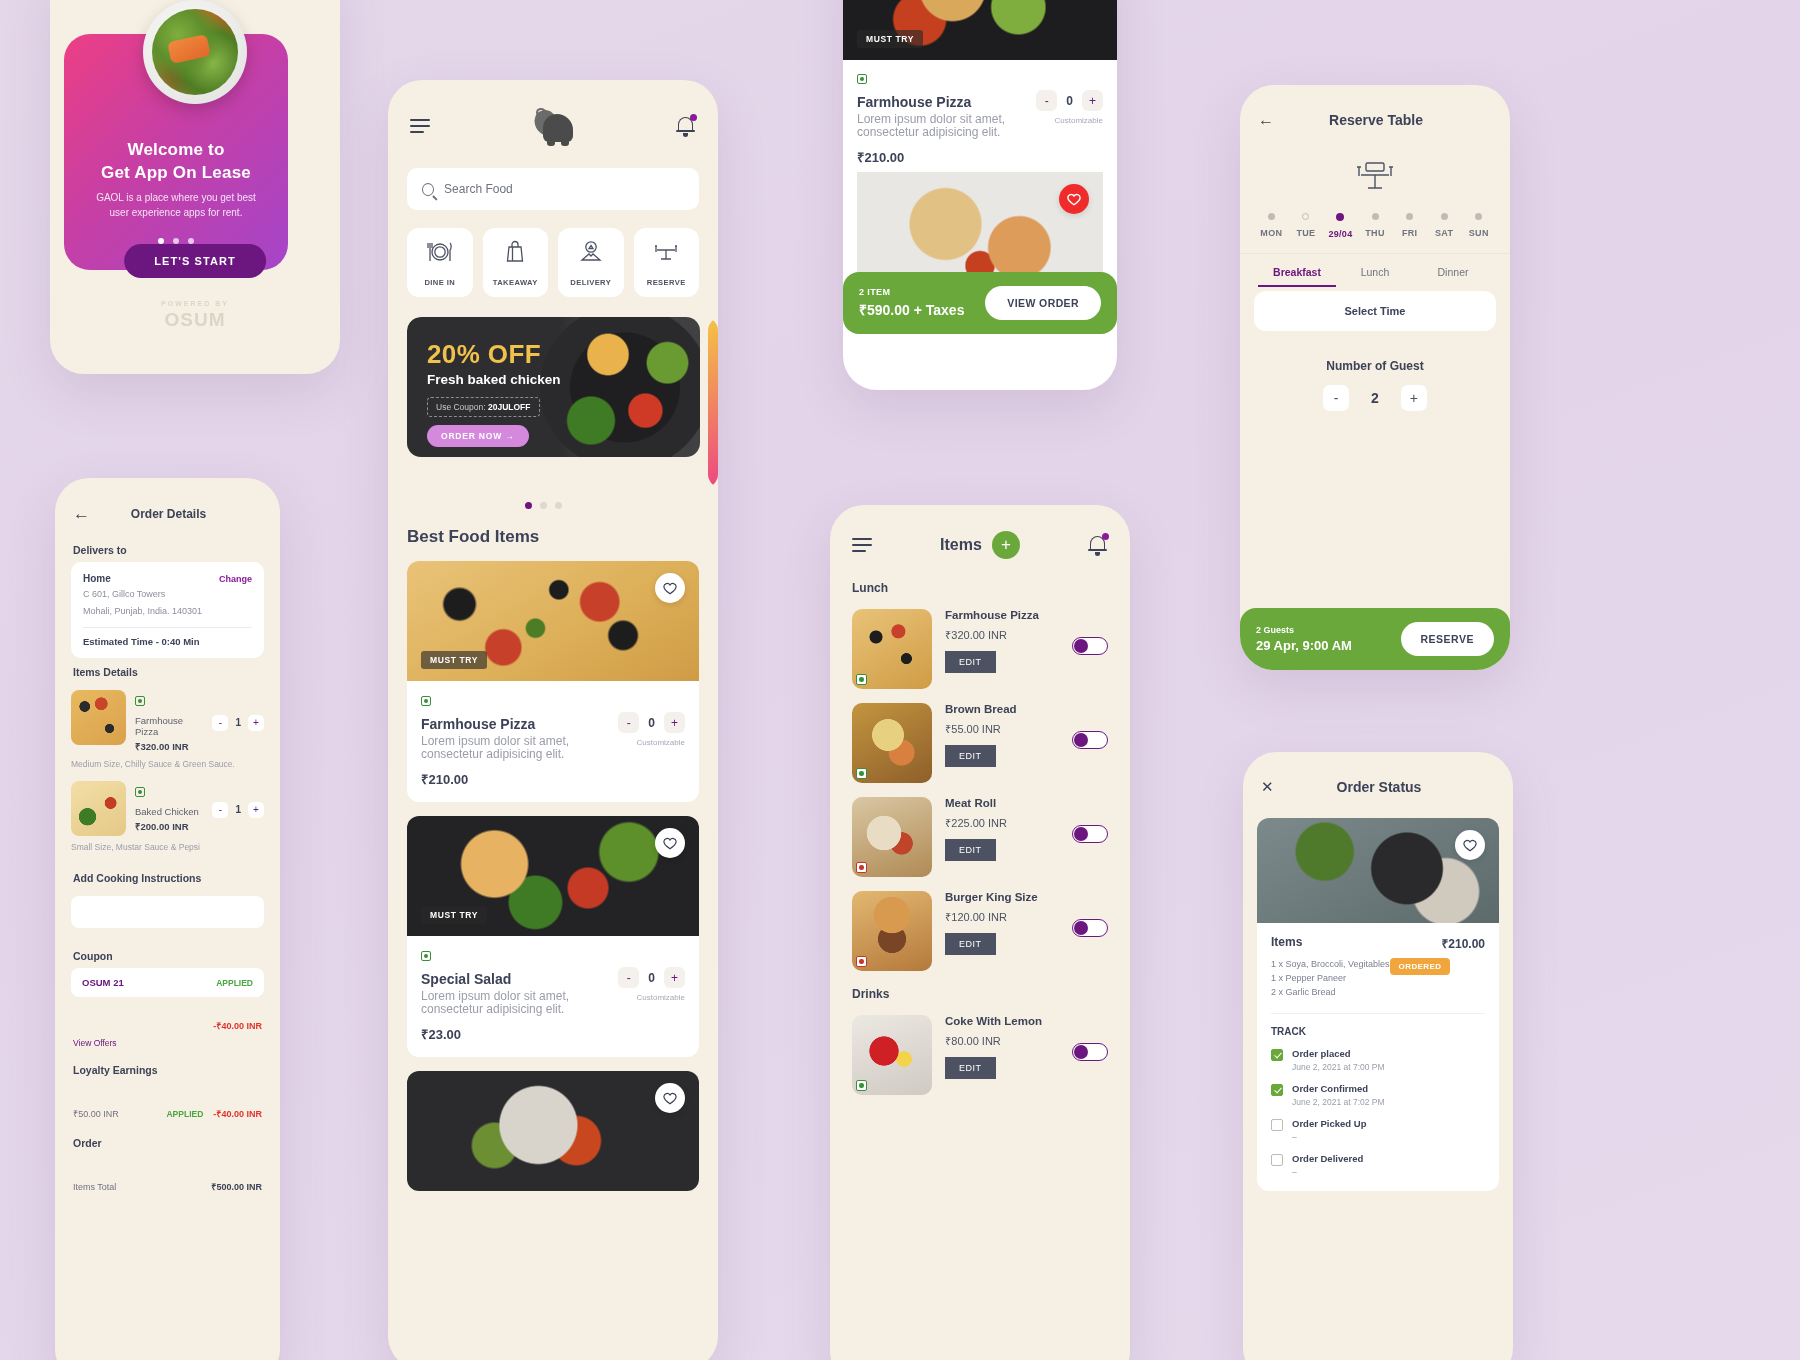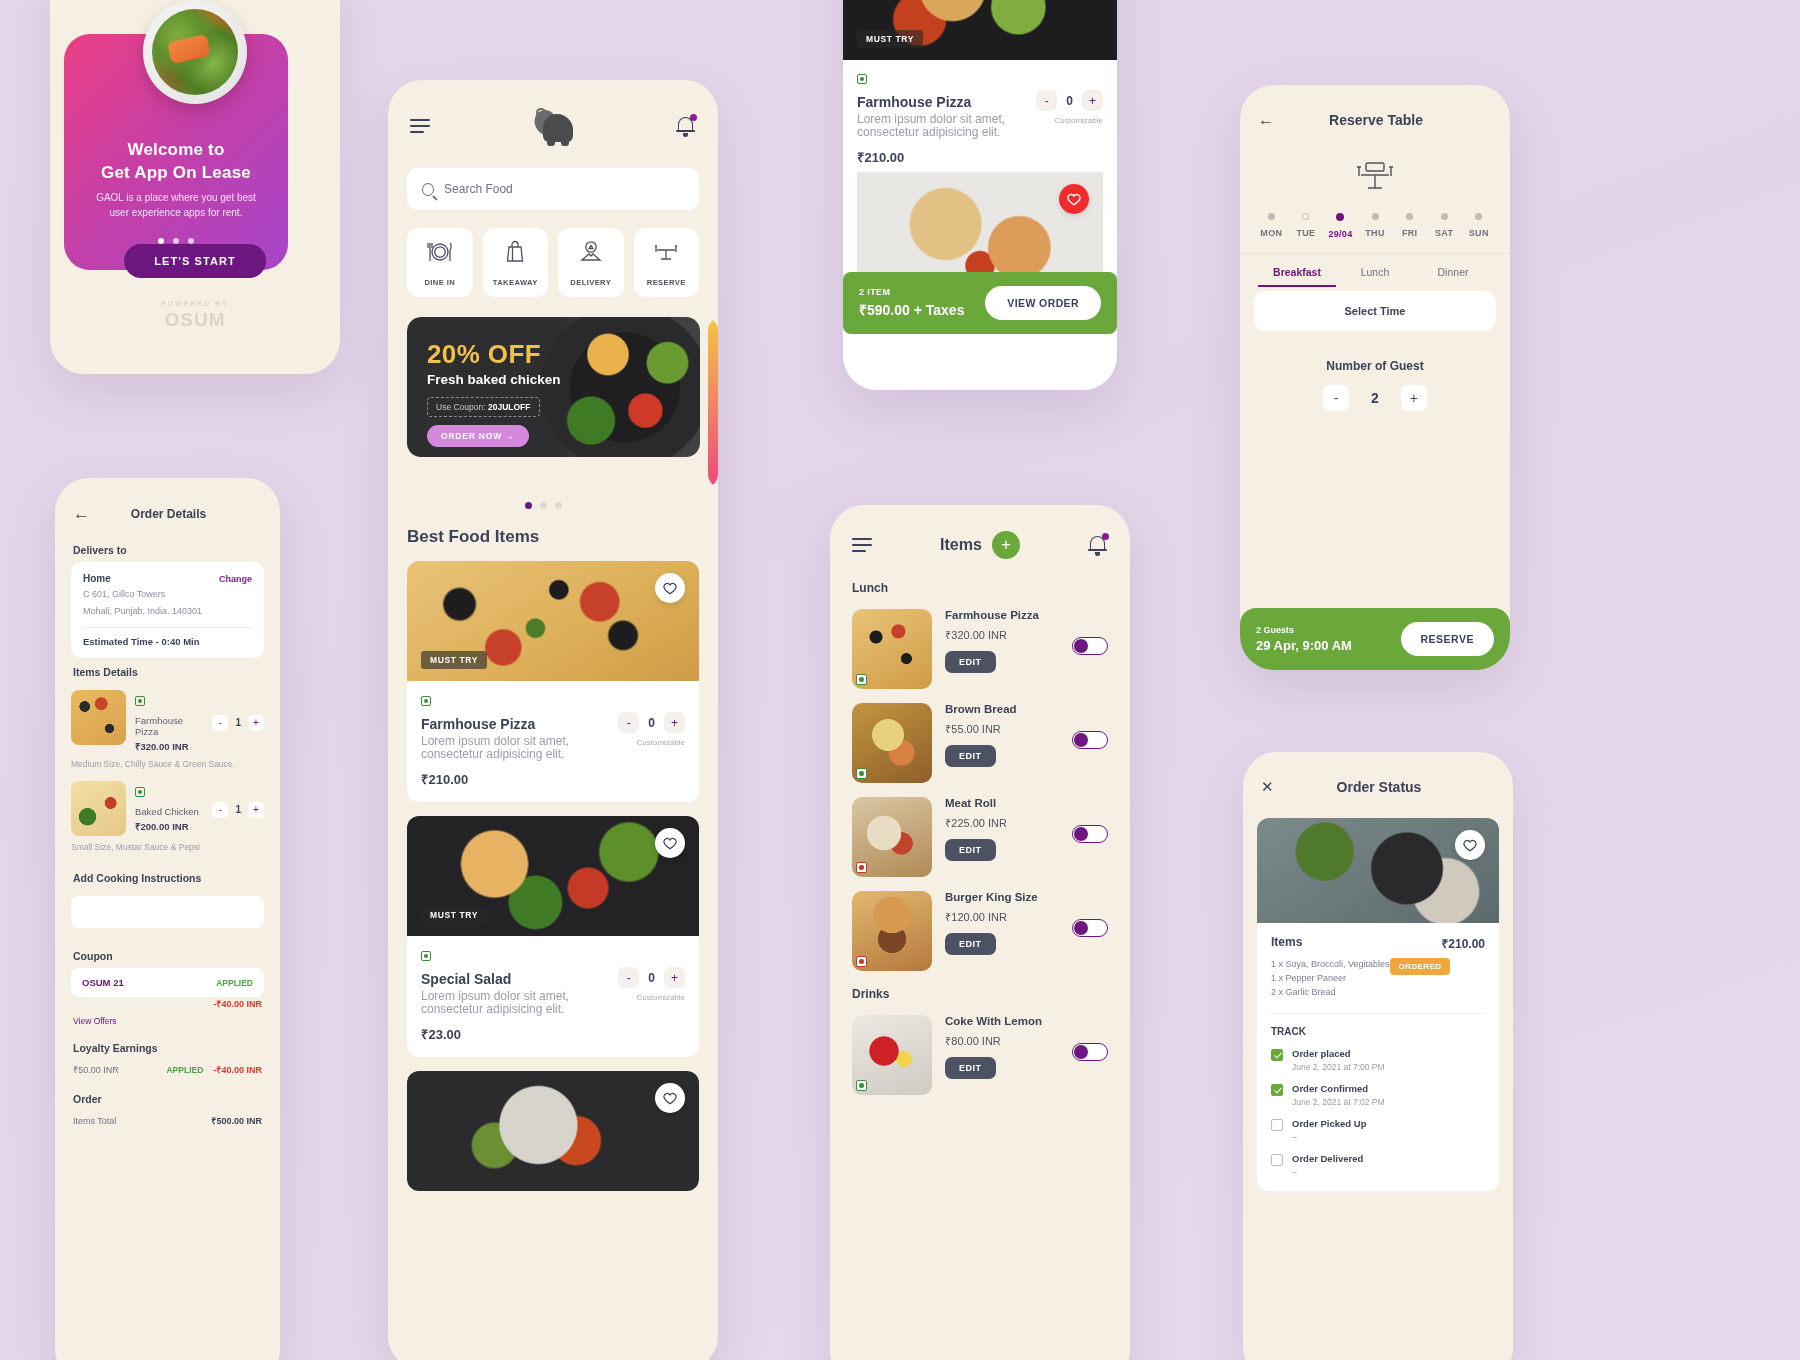--- a/index.html
+++ b/index.html
@@ -93,21 +93,21 @@
   .qty { display:flex; align-items:center; gap:7px; padding-top:2px;}
   .qty .b { width:16px; height:16px; border-radius:5px; background:#fff; color:#6c1780;
     font-size:10px; display:flex; align-items:center; justify-content:center; cursor:pointer;}
   .qty .v { font-size:10px; color:#3c4257; font-weight:600;}
   .od-item-desc { font-size:8.5px; color:#9a9daa; padding:6px 16px 0;}
   .od-input { margin:6px 16px 0; height:32px; background:#fff; border:none; border-radius:8px; width:calc(100% - 32px); outline:none;}
   .od-coupon { margin:0 16px; background:#fff; border-radius:8px; padding:9px 11px; display:flex; align-items:center;}
   .od-coupon .code { font-size:9.5px; font-weight:700; color:#6c1780; flex:1;}
   .od-coupon .ap { font-size:8.5px; font-weight:700; color:#4aa63f;}
   .od-viewoffers { font-size:8.5px; color:#6c1780; padding:6px 18px 0; cursor:pointer;}
-  .od-row { display:flex; align-items:center; padding:3px 18px; }
+  .od-row { display:flex; align-items:center; padding:3px 18px;margin-top:22px; }
   .od-row .l { font-size:9px; color:#6f7380; flex:1;}
   .od-row .m { font-size:8.5px; font-weight:700; color:#4aa63f; padding-right:10px;}
   .od-row .r { font-size:9px; font-weight:700; color:#e0342b;}
   .od-row .rplain { font-size:9px; font-weight:700; color:#3c4257;}
 
   
   #home { left:388px; top:80px; width:330px; height:1290px; background:#f6f0e4;}
   .hm-top { display:flex; align-items:center; padding:26px 22px 0;}
   .burger { width:20px; cursor:pointer;}
   .burger span { display:block; height:2px; background:#3c4257; border-radius:2px; margin:4px 0;}
@@ -201,21 +201,21 @@
       radial-gradient(circle at 40% 40%, #d9a85a 0 18%, transparent 19%),
       radial-gradient(circle at 64% 56%, #7fae3e 0 14%, transparent 15%),
       radial-gradient(circle at 28% 66%, #c4401f 0 12%, transparent 13%),
       #1d1d1f; position:relative;}
   .cs-body { padding:10px 14px 14px; background:#fff;}
   .cs-img2 { height:130px; margin-top:6px; position:relative; background:
       radial-gradient(circle at 36% 40%, #e2c184 0 20%, transparent 21%),
       radial-gradient(circle at 66% 58%, #dd9c5a 0 17%, transparent 18%),
       radial-gradient(circle at 50% 72%, #c4401f 0 9%, transparent 10%),
       #e9e7e4;}
-  .viewbar { position:absolute; left:-14px; right:-14px; bottom:-32px; background:#6aa83b; border-radius:8px;
+  .viewbar { position:absolute; left:-14px; right:-14px; bottom:-32px; background:#6aa83b; border-radius:16px;
     display:flex; align-items:center; padding:14px 16px;margin-top:28px;}
   .vb-l { flex:1; color:#fff;}
   .vb-count { font-size:9px; font-weight:700; letter-spacing:.4px;}
   .vb-total { font-size:14px; font-weight:700; margin-top:3px;}
   .vb-btn { background:#fff; color:#3c4257; border:none; border-radius:18px; padding:11px 22px;
     font-size:10.5px; font-weight:700; letter-spacing:.4px; cursor:pointer;}
 
   
   #items { left:830px; top:505px; width:300px; height:880px;}
   .it-top { display:flex; align-items:center; padding:26px 22px 0;}
@@ -244,22 +244,22 @@
     linear-gradient(160deg,#d9c7a3,#b08a55);}
   .t-burger{background:radial-gradient(circle at 50% 30%,#d79a4e 0 26%,transparent 27%),
     radial-gradient(circle at 50% 60%,#7a4526 0 22%,transparent 23%),
     linear-gradient(160deg,#e3b871,#b4793c);}
   .t-coke{background:radial-gradient(circle at 40% 45%,#cf2026 0 22%,transparent 23%),
     radial-gradient(circle at 65% 55%,#f2d34a 0 11%,transparent 12%),
     linear-gradient(160deg,#ece8e2,#cfcac2);}
   .it-mid { flex:1; }
   .it-name { font-size:11.5px; color:#3c4257; font-weight:600;}
   .it-price { font-size:11px; color:#4d5263; margin-top:6px;}
-  .it-edit { margin-top:9px; background:#4d5263; color:#fff; border:none; border-radius:7px;
-    padding:6px 14px; font-size:9px; font-weight:700; letter-spacing:.5px; cursor:pointer;}
+  .it-edit { margin-top:9px; background:#4d5263; color:#fff; border:none; border-radius:0;
+    padding:6px 14px; font-size:9px; font-weight:400; letter-spacing:.5px; cursor:pointer;}
   .toggle { width:36px; height:18px; border-radius:10px; background:#fff; border:1.4px solid #6c1780;
     position:relative; margin-top:28px; cursor:pointer; flex:0 0 36px;}
   .toggle::after { content:""; position:absolute; left:1px; top:1px; width:14px; height:14px;
     border-radius:50%; background:#6c1780;}
 
   
   #reserve { left:1240px; top:85px; width:270px; height:585px;}
   .rv-head { display:flex; align-items:center; padding:26px 18px 0;}
   .rv-back { width:22px; font-size:16px; color:#3c4257; cursor:pointer;}
   .rv-title { flex:1; text-align:center; font-size:14px; font-weight:600; color:#3c4257; margin-right:20px;}

